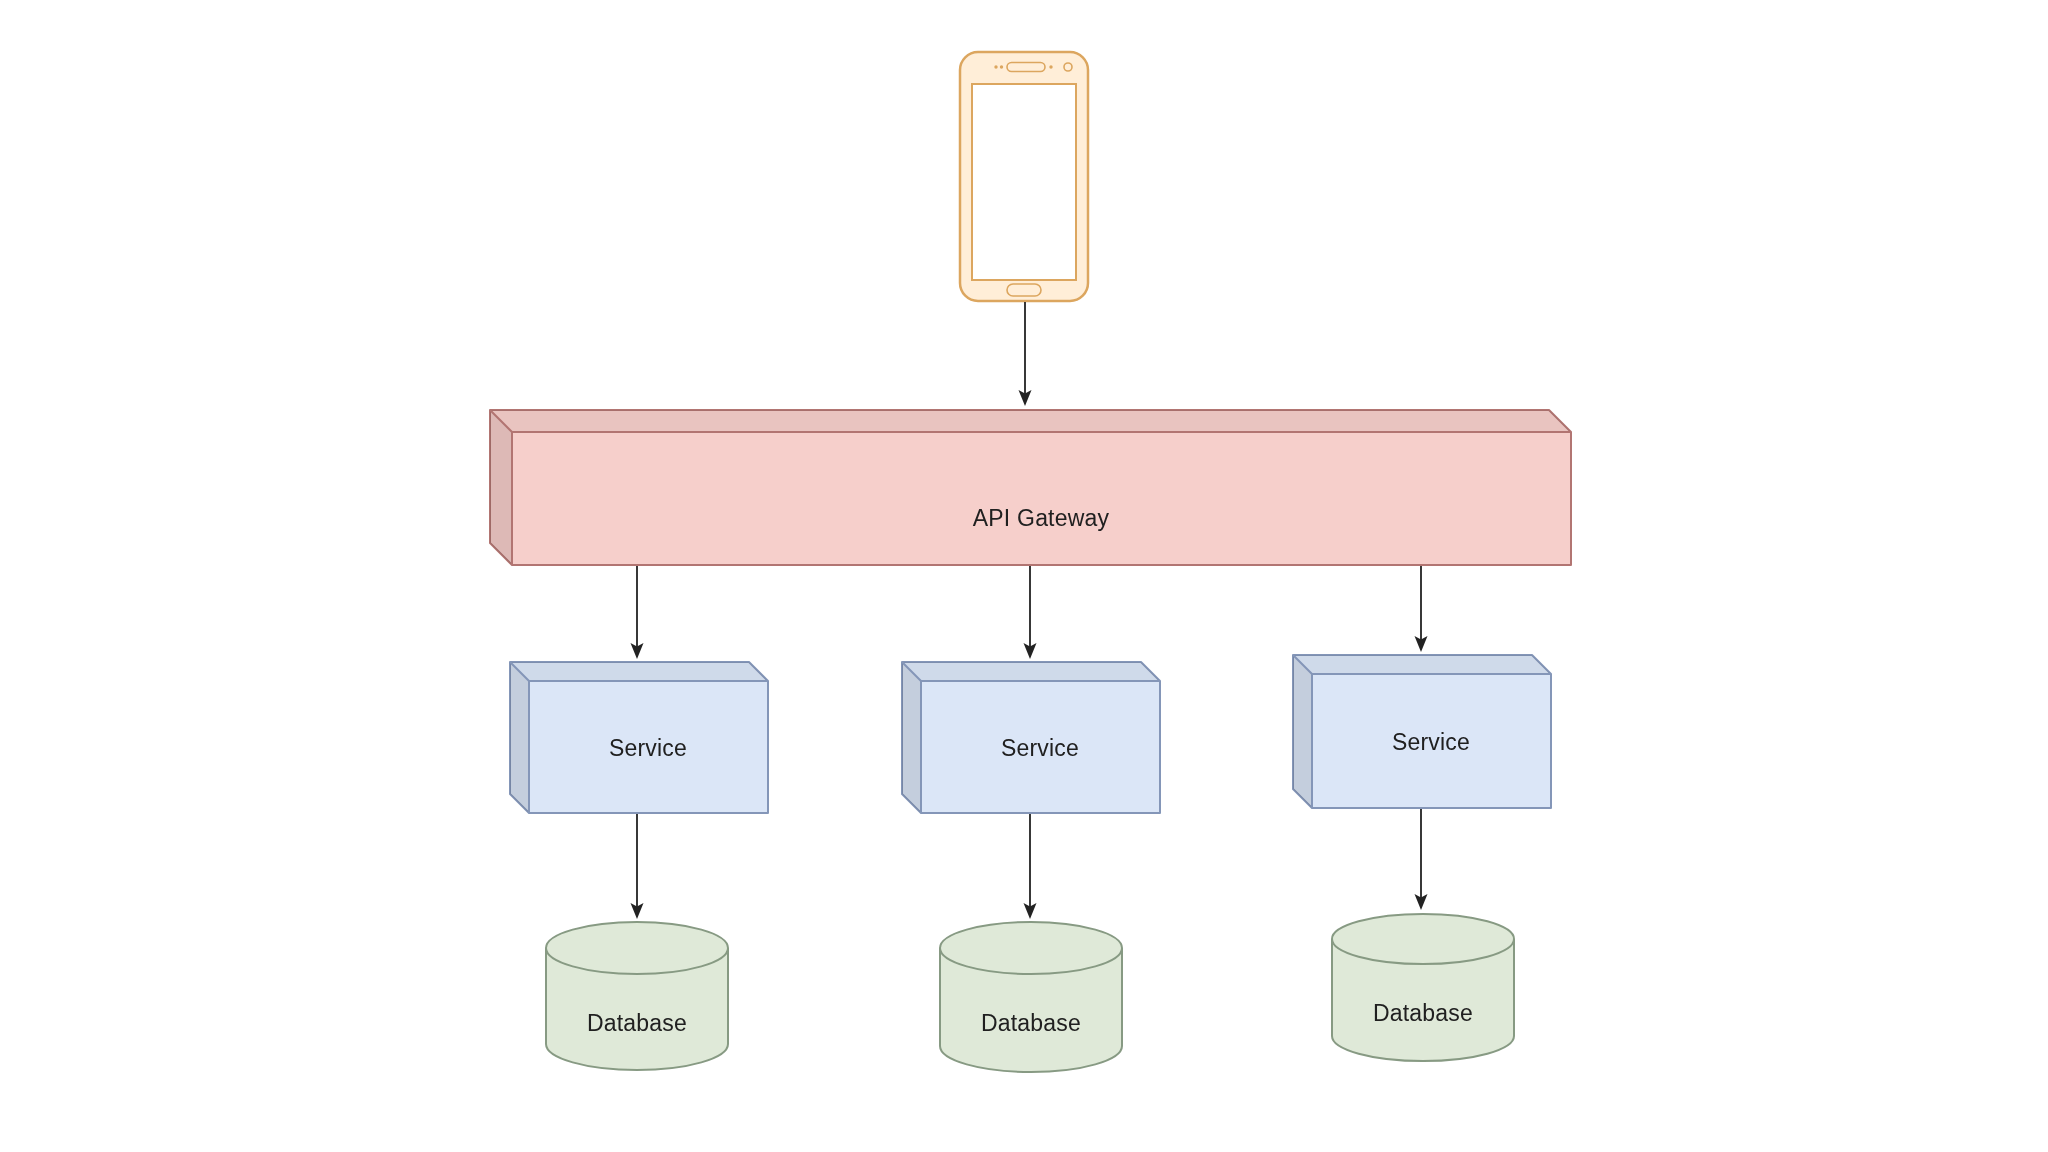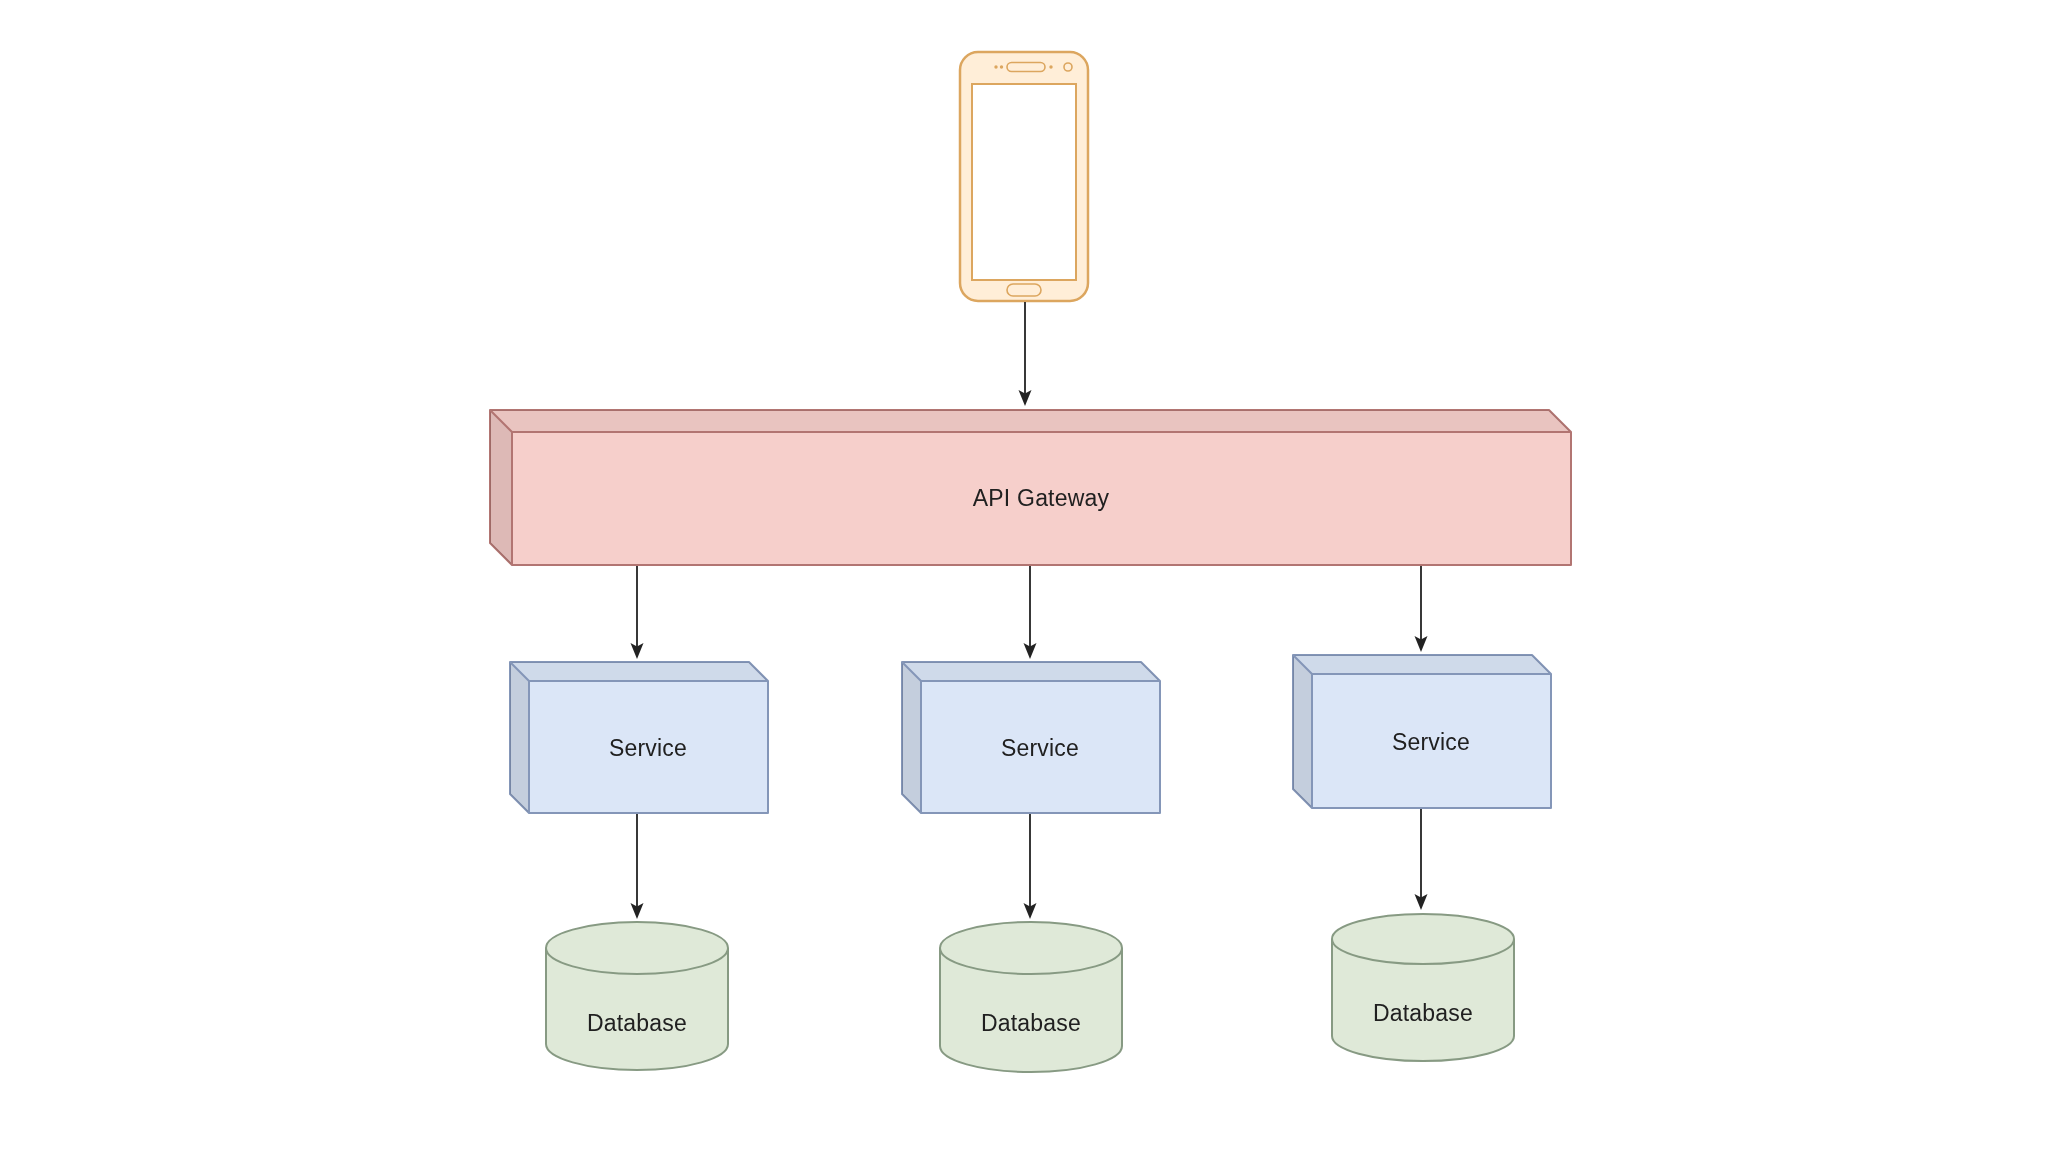--- a/index.html
+++ b/index.html
@@ -112,21 +112,21 @@
       <path d="M940,948 L940,1046 A91,26 0 0 0 1122,1046 L1122,948" stroke-width="2" fill="#dfe9d8" stroke="#879a83"></path>
       <ellipse cx="1031" cy="948" rx="91" ry="26" stroke-width="2" fill="#dfe9d8" stroke="#879a83"></ellipse>
     </g>
 
     <g>
       <path d="M1332,939 L1332,1036 A91,25 0 0 0 1514,1036 L1514,939" stroke-width="2" fill="#dfe9d8" stroke="#879a83"></path>
       <ellipse cx="1423" cy="939" rx="91" ry="25" stroke-width="2" fill="#dfe9d8" stroke="#879a83"></ellipse>
     </g>
   </svg>
 
-  <div class="label" style="left:1041px; top:498px;">API Gateway</div>
+  <div class="label" style="left:1041px; top:518px;">API Gateway</div>
 
   <div class="label" style="left:648px; top:748px;">Service</div>
 
   <div class="label" style="left:1040px; top:748px;">Service</div>
 
   <div class="label" style="left:1431px; top:742px;">Service</div>
 
   <div class="label" style="left:637px; top:1023px;">Database</div>
 
   <div class="label" style="left:1031px; top:1023px;">Database</div>

